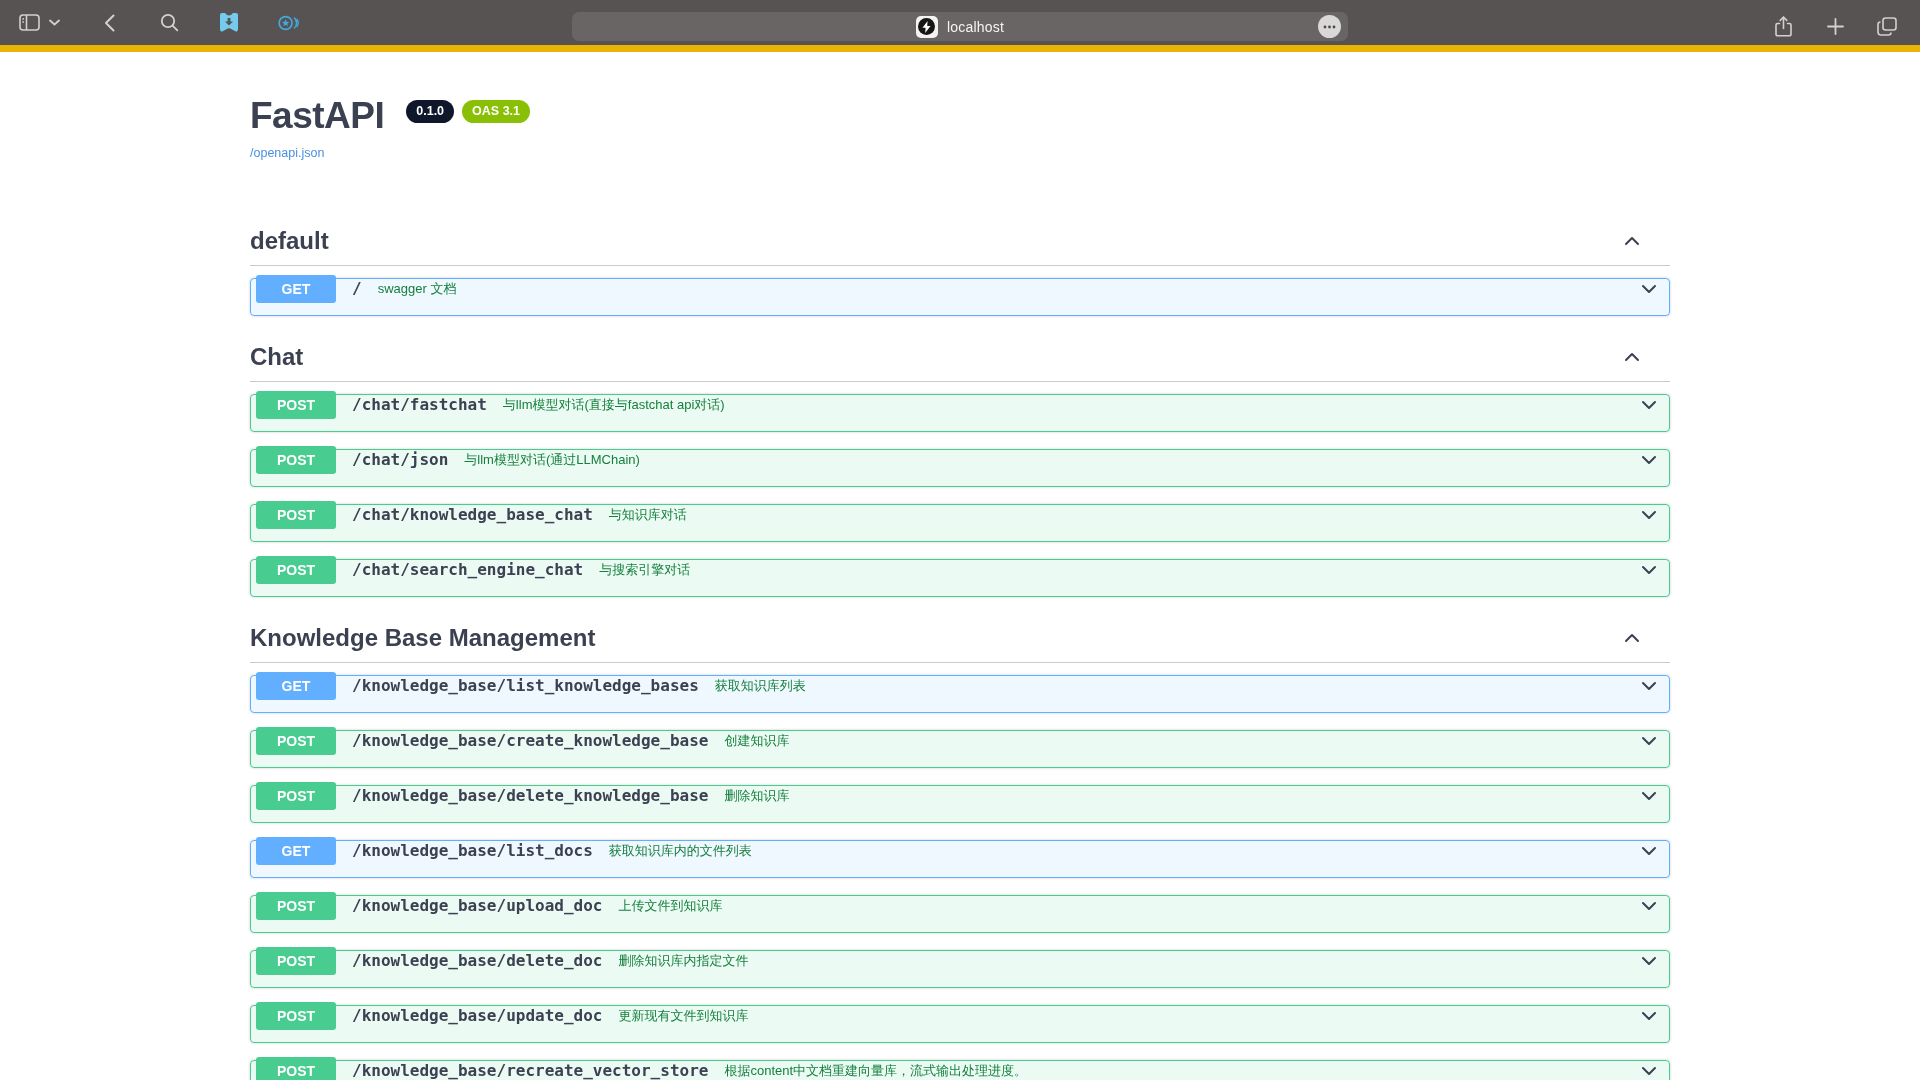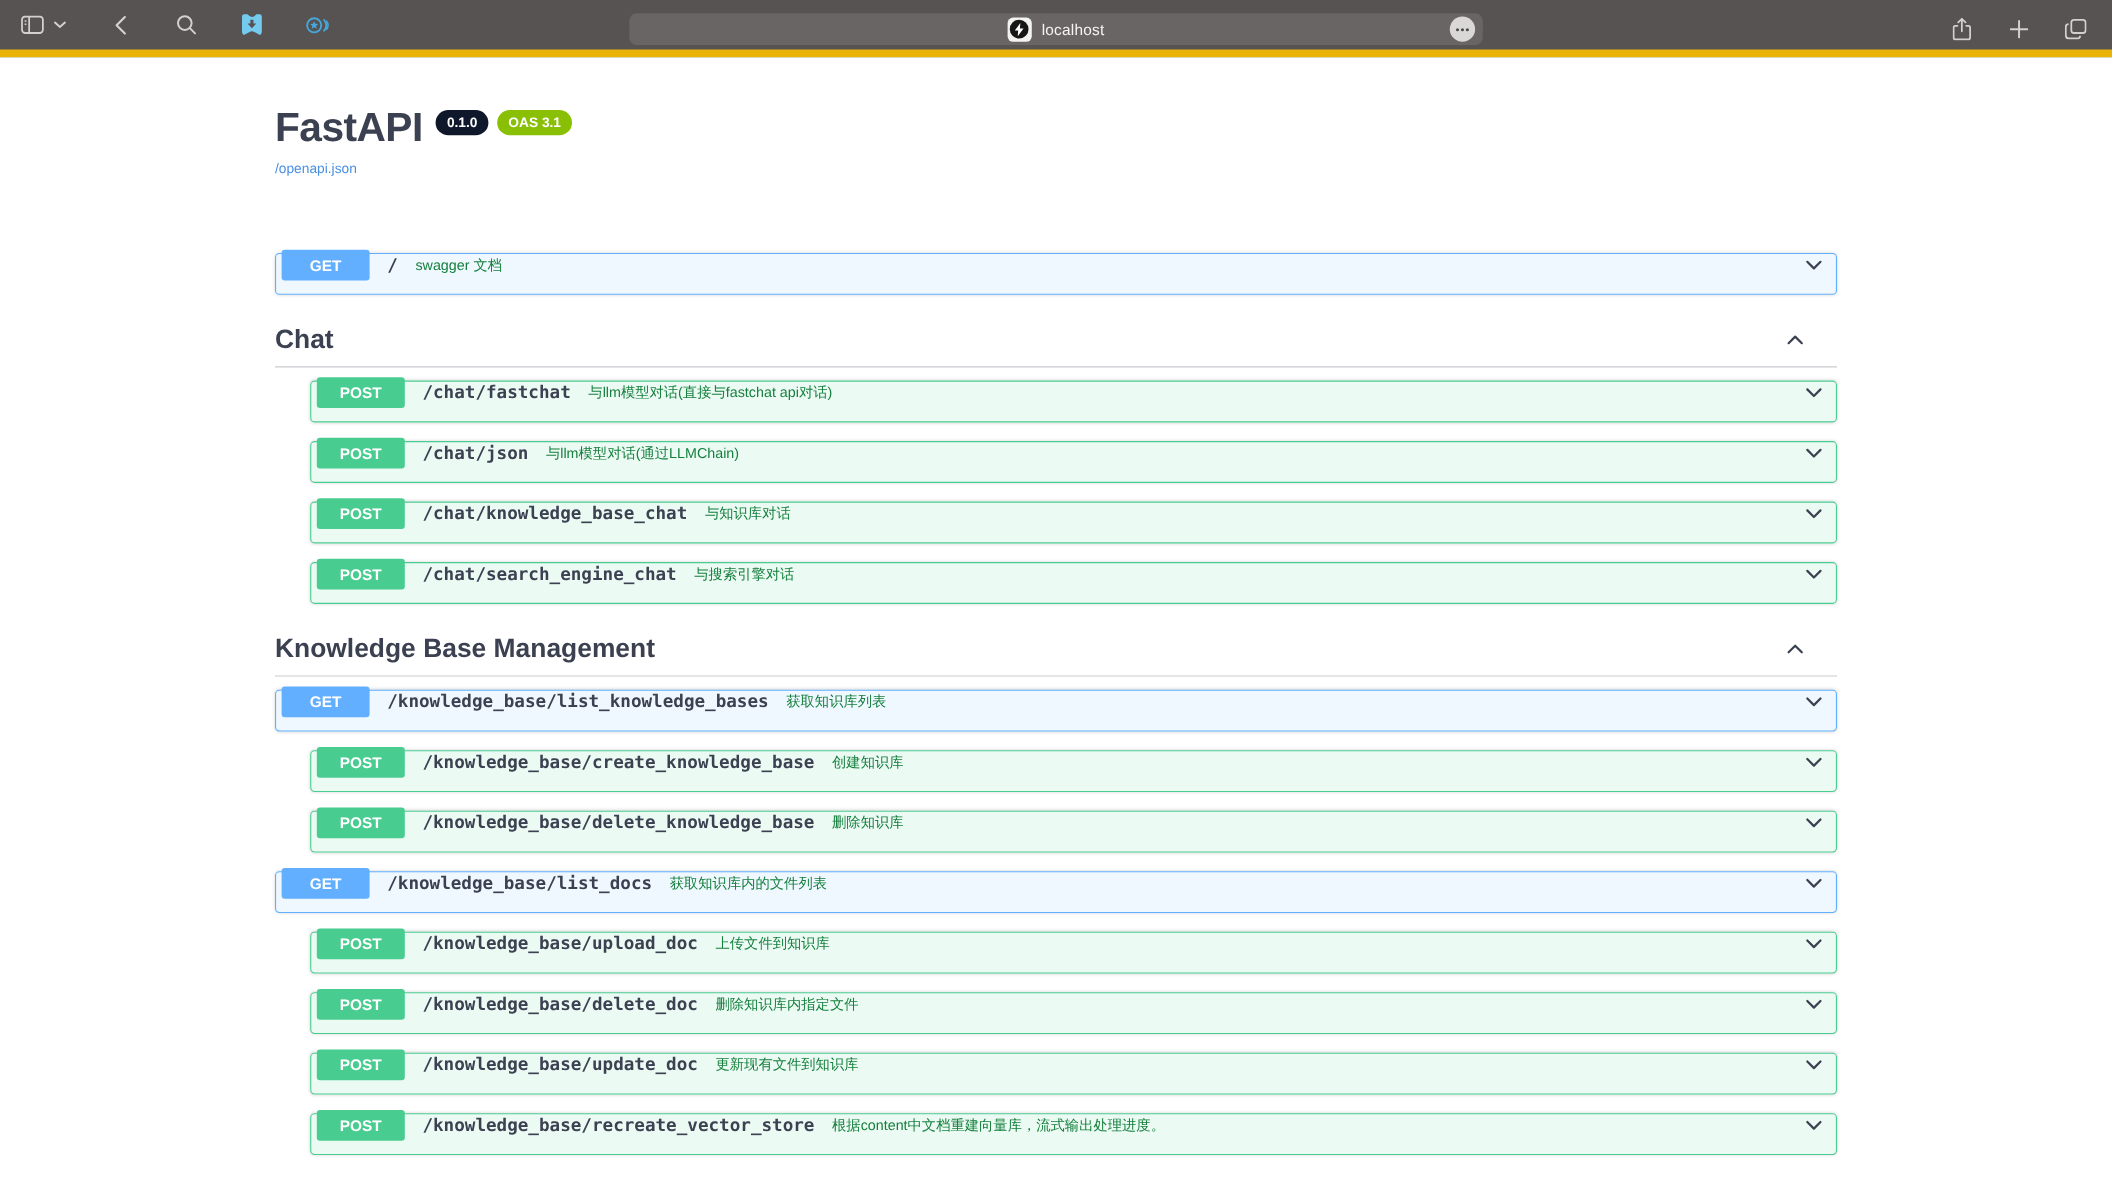--- a/index.html
+++ b/index.html
@@ -36,21 +36,21 @@
   .ellipsis-btn {
     position: absolute; right: 7px; top: 3px; width: 23px; height: 23px; border-radius: 50%;
     background: #dad8d7; color: #4c4a49; display: flex; align-items: center; justify-content: center;
     font-size: 13px; font-weight: bold; letter-spacing: 1px; cursor: pointer;
   }
 
   
   .page { width: 100%; height: calc(1080px - 52px); overflow: hidden; background: #fff; }
   .wrapper { max-width: 1420px; margin: 0 auto; padding-top: 44px; }
 
-  .info-title-row { display: flex; align-items: flex-start; gap: 8px; }
+  .info-title-row { display: flex; align-items: flex-start; gap: 18px; }
   .api-title { font-size: 37px; font-weight: 700; color: #3b4151; line-height: 1.1; letter-spacing: -0.5px; }
   .badges { display: flex; gap: 8px; margin-top: 4px; margin-left: 4px; }
   .pill { color: #fff; font-size: 12.5px; font-weight: 700; padding: 4px 10px; border-radius: 20px; line-height: 1.2; }
   .pill.version { background: #0f172a; }
   .pill.oas { background: #89bf04; }
   .spec-link { display: inline-block; margin-top: 9px; font-size: 12.5px; color: #4990e2; text-decoration: none; cursor: pointer; }
   .info-block { margin-bottom: 56px; }
 
   .tag-section { margin-top: 10px; }
   .tag-section:first-of-type { margin-top: 0; }
@@ -64,21 +64,21 @@
 
   .opblocks { padding-top: 12px; }
   .opblock {
     display: flex; align-items: center;
     height: 38px; margin-bottom: 17px; padding: 0 9px 16px 5px;
     border: 1px solid; border-radius: 4px;
     box-shadow: 0 0 3px rgba(0,0,0,.19);
     cursor: pointer;
   }
   .opblock.get  { border-color: #61affe; background: rgba(97,175,254,.1); }
-  .opblock.post { border-color: #49cc90; background: rgba(73,204,144,.1); margin-left: 32px; }
+  .opblock.post { border-color: #49cc90; background: rgba(73,204,144,.1); }
 
   .method-badge {
     min-width: 80px; text-align: center; padding: 6px 0; border-radius: 3px;
     color: #fff; font-size: 14px; font-weight: 700;
     font-family: "Liberation Sans", sans-serif;
   }
   .method-badge.get { background: #61affe; }
   .method-badge.post { background: #49cc90; }
 
   .op-path {
@@ -187,20 +187,28 @@
         <span class="api-title">FastAPI</span>
         <span class="badges">
           <span class="pill version">0.1.0</span>
           <span class="pill oas">OAS 3.1</span>
         </span>
       </div>
       <a class="spec-link">/openapi.json</a>
     </div>
     <div id="sections-root">
   <section class="tag-section">
+    <div class="tag-header">
+      <h3 class="tag-title">default</h3>
+      <span class="chev">
+        <svg width="22" height="22" viewBox="0 0 22 22" fill="none" stroke="#3b4151" stroke-width="2" stroke-linecap="round" stroke-linejoin="round">
+          <polyline points="5,14 11,8 17,14"></polyline>
+        </svg>
+      </span>
+    </div>
     <div class="opblocks">
   <div class="opblock get">
     <span class="method-badge get">GET</span>
     <span class="op-path">/</span>
     <span class="op-desc">swagger 文档</span>
     <span class="op-spacer"></span>
     <span class="chev">
       <svg width="22" height="22" viewBox="0 0 22 22" fill="none" stroke="#3b4151" stroke-width="2" stroke-linecap="round" stroke-linejoin="round">
         <polyline points="5,8 11,14 17,8"></polyline>
       </svg>

